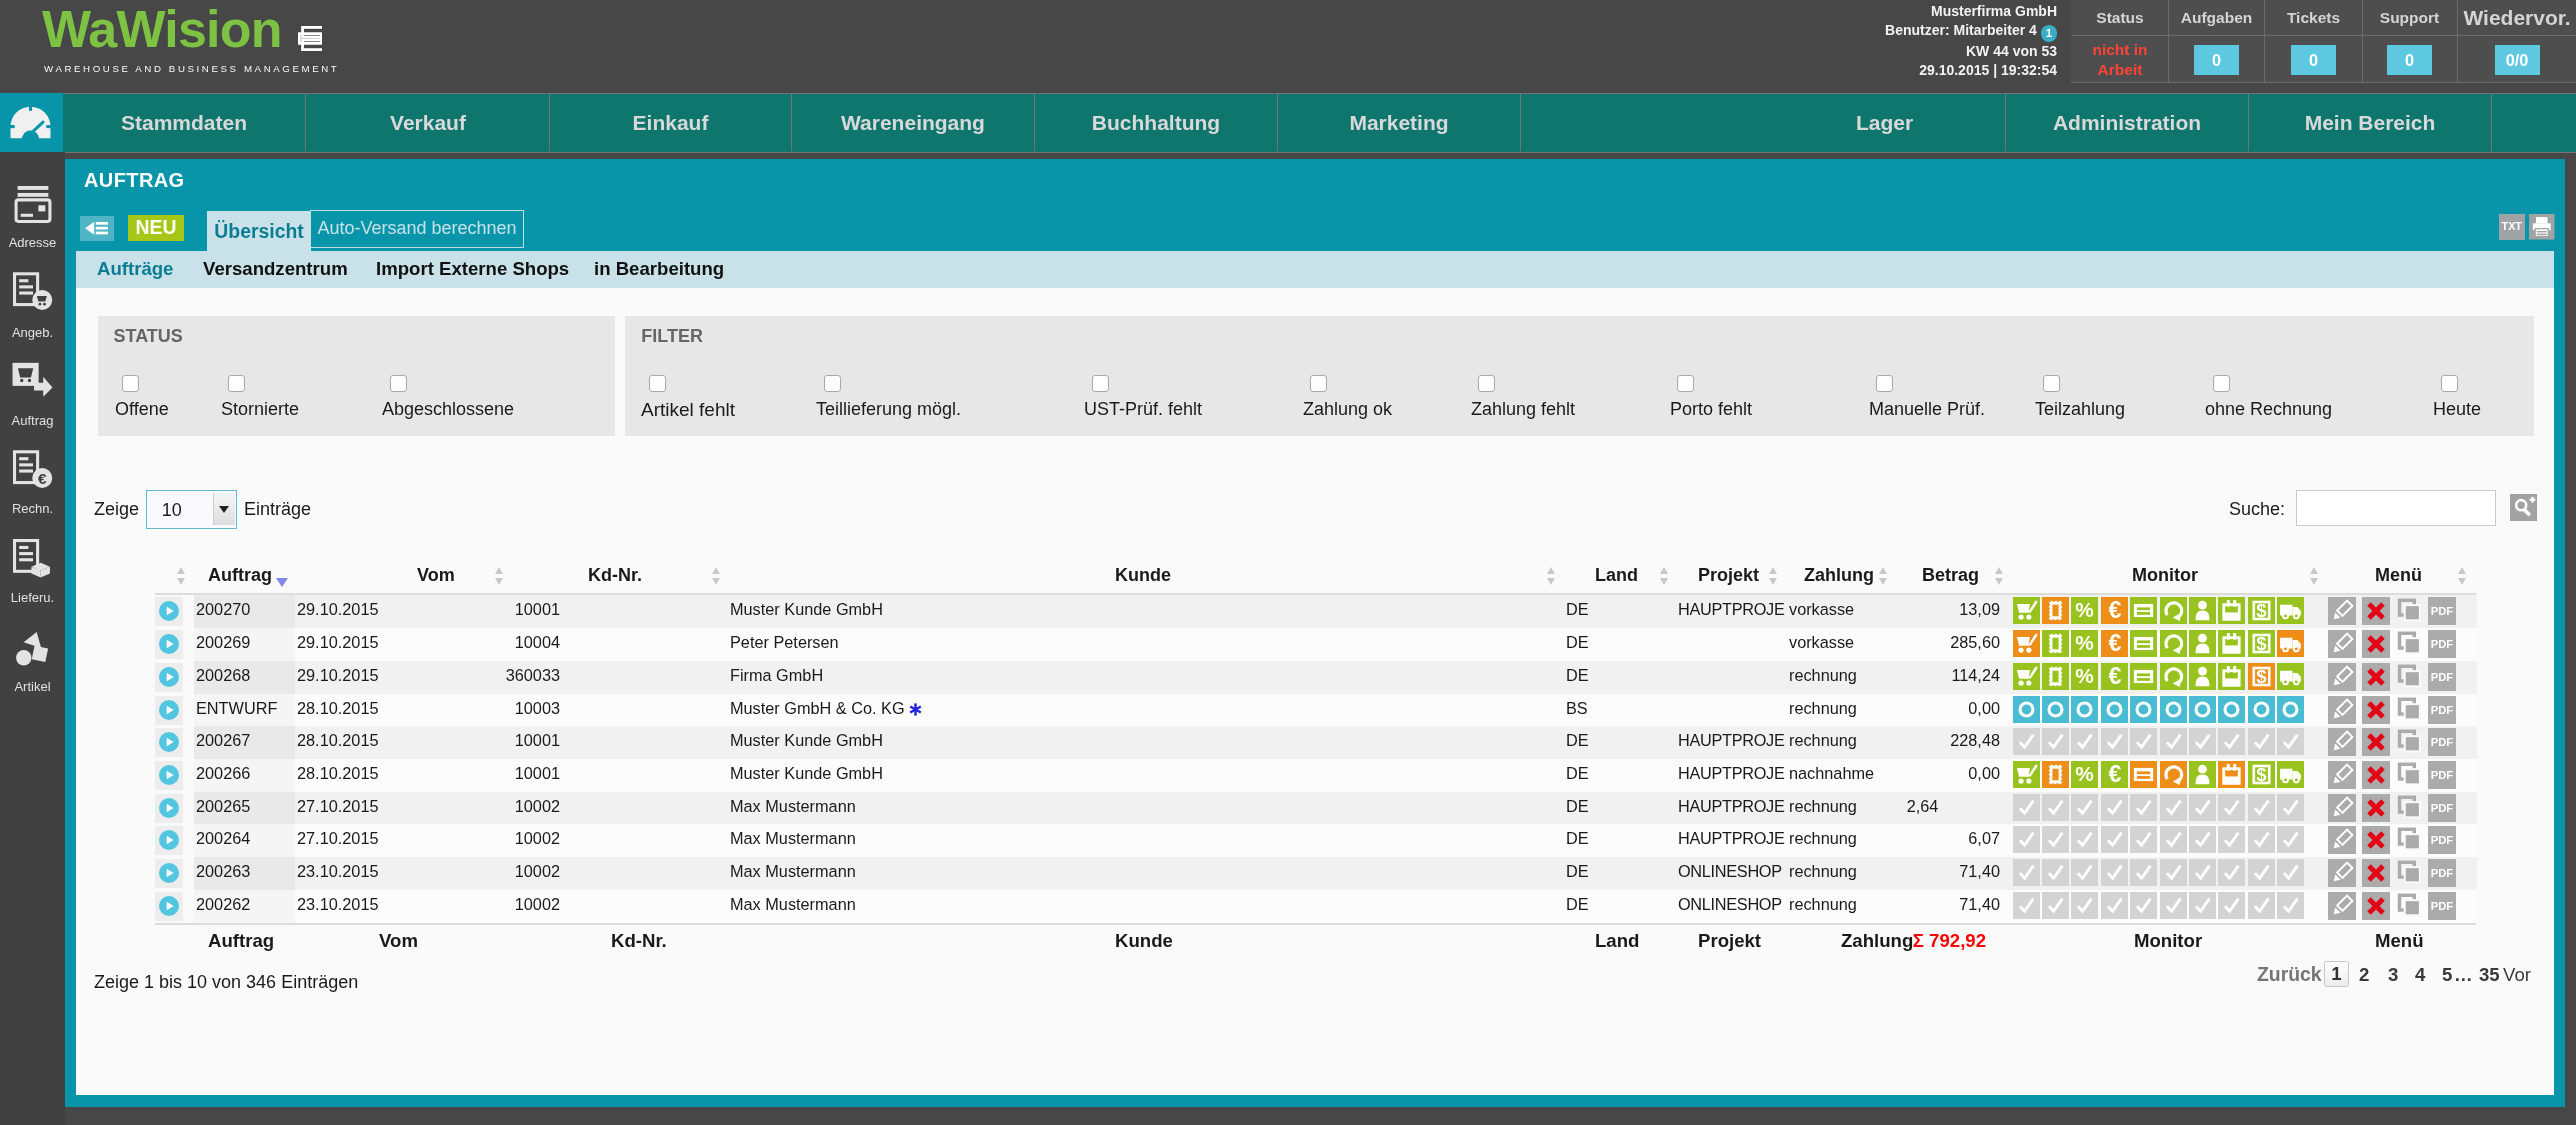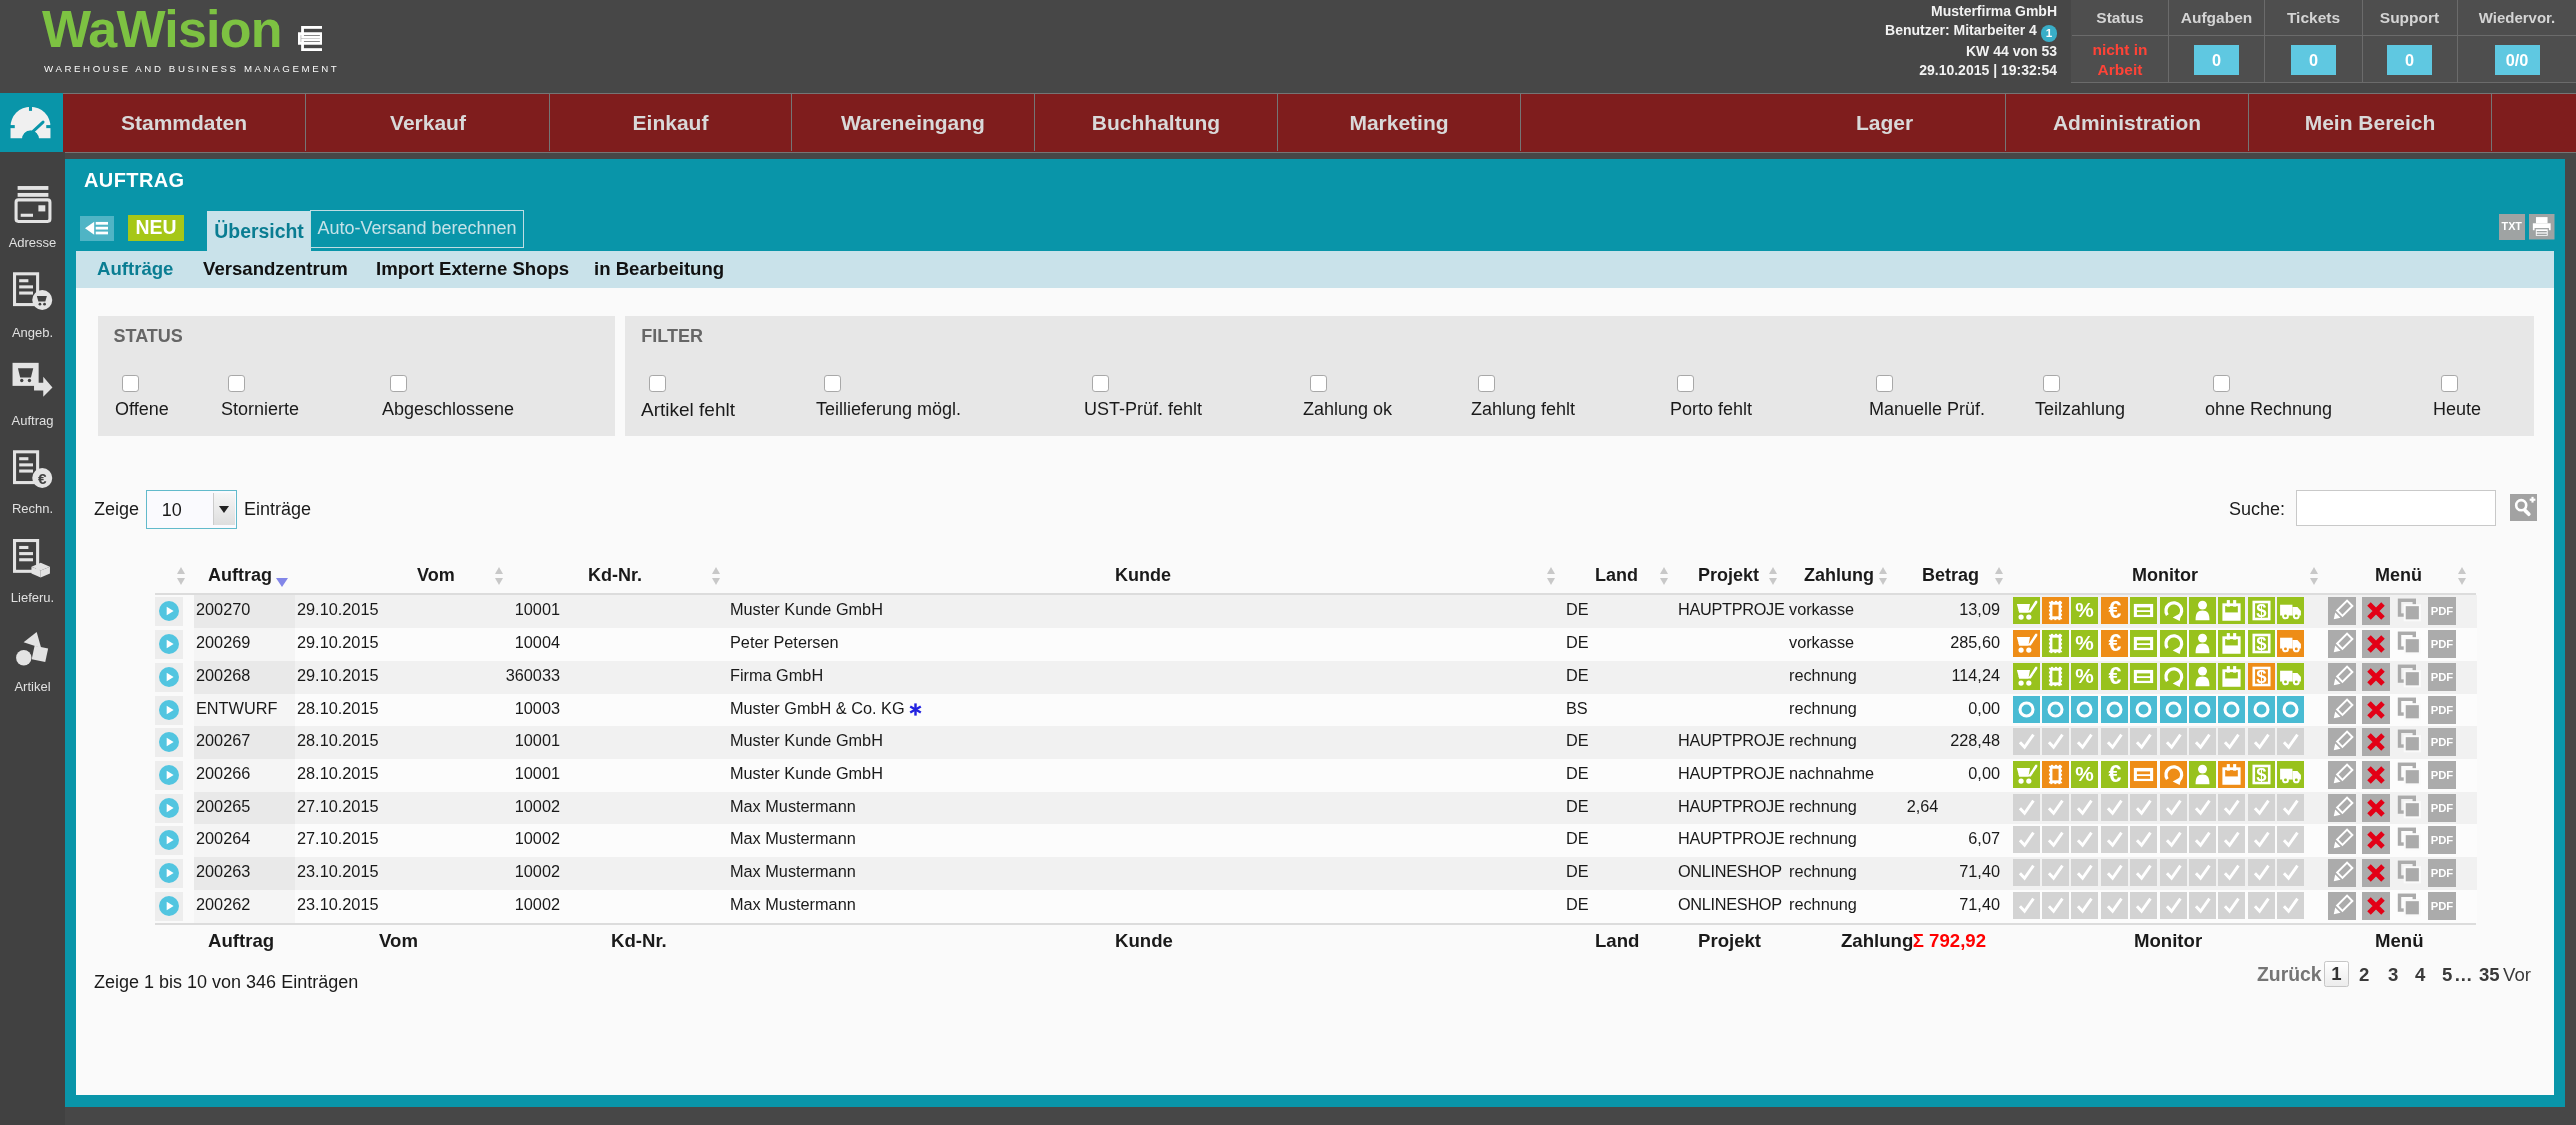--- a/index.html
+++ b/index.html
@@ -33,27 +33,27 @@
         <div style="position:absolute;left:50%;top:8.5px;margin-left:-22.4px;width:45px;height:30px;background:#5FC8E1;color:#fff;font-weight:bold;font-size:16.3px;text-align:center;line-height:30px">0</div>
       </div>
       <div style="position:absolute;left:2265px;top:0;width:97px;height:35px;border-right:0.8px solid #6B6B6B;border-bottom:0.8px solid #6B6B6B;color:#D4D4D4;font-weight:bold;font-size:15.5px;text-align:center;line-height:35px">Tickets</div>
       <div style="position:absolute;left:2265px;top:36px;width:97px;height:46px;border-right:0.8px solid #6B6B6B">
         <div style="position:absolute;left:50%;top:8.5px;margin-left:-22.4px;width:45px;height:30px;background:#5FC8E1;color:#fff;font-weight:bold;font-size:16.3px;text-align:center;line-height:30px">0</div>
       </div>
       <div style="position:absolute;left:2362px;top:0;width:95px;height:35px;border-right:0.8px solid #6B6B6B;border-bottom:0.8px solid #6B6B6B;color:#D4D4D4;font-weight:bold;font-size:15.5px;text-align:center;line-height:35px">Support</div>
       <div style="position:absolute;left:2362px;top:36px;width:95px;height:46px;border-right:0.8px solid #6B6B6B">
         <div style="position:absolute;left:50%;top:8.5px;margin-left:-22.4px;width:45px;height:30px;background:#5FC8E1;color:#fff;font-weight:bold;font-size:16.3px;text-align:center;line-height:30px">0</div>
       </div>
-      <div style="position:absolute;left:2458px;top:0;width:118px;height:35px;border-right:0.8px solid #6B6B6B;border-bottom:0.8px solid #6B6B6B;color:#D4D4D4;font-weight:bold;font-size:15px;text-align:center;line-height:35px">Wiedervor.</div>
+      <div style="position:absolute;left:2458px;top:0;width:118px;height:35px;border-right:0.8px solid #6B6B6B;border-bottom:0.8px solid #6B6B6B;color:#D4D4D4;font-weight:bold;font-size:21px;text-align:center;line-height:35px">Wiedervor.</div>
       <div style="position:absolute;left:2458px;top:36px;width:118px;height:46px;border-right:0.8px solid #6B6B6B">
         <div style="position:absolute;left:50%;top:8.5px;margin-left:-22.4px;width:45px;height:30px;background:#5FC8E1;color:#fff;font-weight:bold;font-size:16.3px;text-align:center;line-height:30px">0/0</div>
       </div>
   </div>
 
-  <div style="position:absolute;left:0;top:93px;width:2576px;height:60px;background:#7f1d1d;border-top:1.5px solid #757575;border-bottom:0.8px solid #757575;box-sizing:border-box">
+  <div style="position:absolute;left:0;top:93px;width:2576px;height:60px;background:#0f766e;border-top:1.5px solid #757575;border-bottom:0.8px solid #757575;box-sizing:border-box">
     <div style="position:absolute;left:63px;top:0;width:242px;height:57px;border-right:1.5px solid #757575;color:#D9D9D9;font-weight:bold;font-size:21px;text-align:center;line-height:57px">Stammdaten</div>
       <div style="position:absolute;left:550px;top:0;width:241px;height:57px;border-right:1.5px solid #757575;color:#D9D9D9;font-weight:bold;font-size:21px;text-align:center;line-height:57px">Einkauf</div>
       <div style="position:absolute;left:307px;top:0;width:242px;height:57px;border-right:1.5px solid #757575;color:#D9D9D9;font-weight:bold;font-size:21px;text-align:center;line-height:57px">Verkauf</div>
       <div style="position:absolute;left:792px;top:0;width:242px;height:57px;border-right:1.5px solid #757575;color:#D9D9D9;font-weight:bold;font-size:21px;text-align:center;line-height:57px">Wareneingang</div>
       <div style="position:absolute;left:1278px;top:0;width:242px;height:57px;border-right:1.5px solid #757575;color:#D9D9D9;font-weight:bold;font-size:21px;text-align:center;line-height:57px">Marketing</div>
       <div style="position:absolute;left:1035px;top:0;width:242px;height:57px;border-right:1.5px solid #757575;color:#D9D9D9;font-weight:bold;font-size:21px;text-align:center;line-height:57px">Buchhaltung</div>
       <div style="position:absolute;left:1764px;top:0;width:241px;height:57px;border-right:1.5px solid #757575;color:#D9D9D9;font-weight:bold;font-size:21px;text-align:center;line-height:57px">Lager</div>
       <div style="position:absolute;left:2006px;top:0;width:242px;height:57px;border-right:1.5px solid #757575;color:#D9D9D9;font-weight:bold;font-size:21px;text-align:center;line-height:57px">Administration</div>
       <div style="position:absolute;left:2249px;top:0;width:242px;height:57px;border-right:1.5px solid #757575;color:#D9D9D9;font-weight:bold;font-size:21px;text-align:center;line-height:57px">Mein Bereich</div>
   </div>

